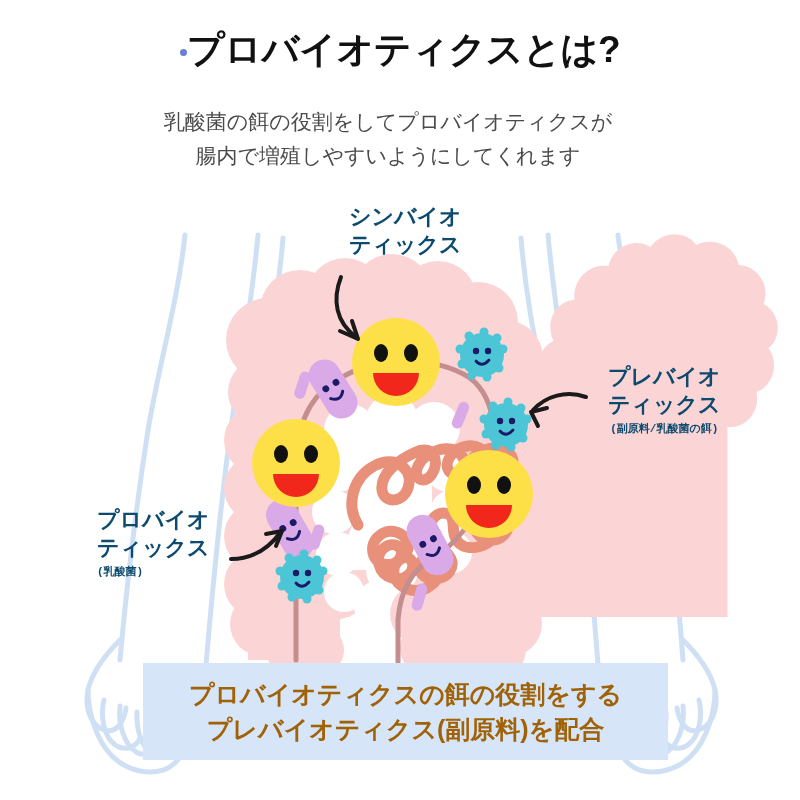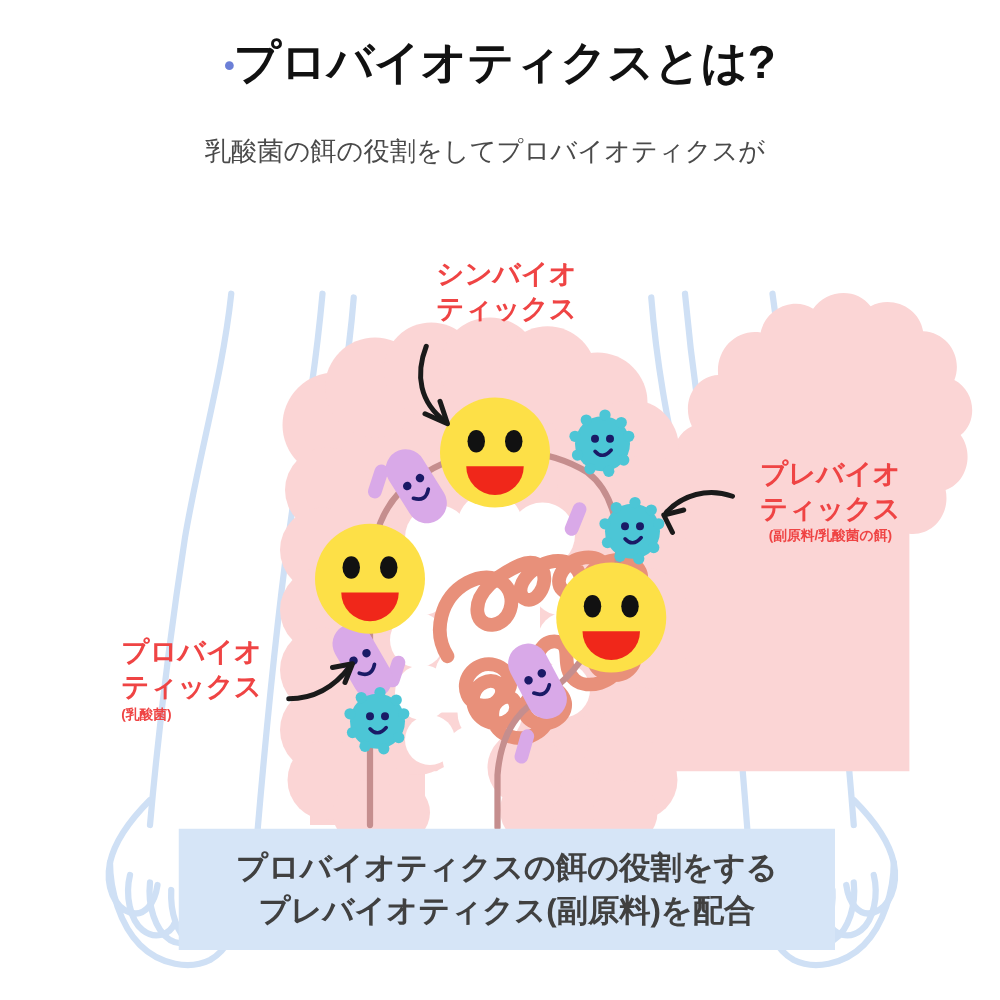--- a/index.html
+++ b/index.html
@@ -65,23 +65,24 @@
     position: absolute;
     top: 0; left: 0;
     width: 800px; height: 800px;
   }
   .stage svg { display: block; }
 
   
   .callout {
     position: absolute;
     font-weight: bold;
-    color: #ef4444;
+    color: #0c4a6e;
     line-height: 1.25;
     white-space: nowrap;
+    font-family: Liberation Mono, monospace;
   }
   .callout .big { font-size: 22px; display: block; }
   .callout .small {
     font-size: 11px;
     display: block;
     font-weight: bold;
     margin-top: 3px;
   }
   #callout-syn {
     top: 205px;
@@ -109,37 +110,38 @@
     background: #d6e5f7;
     display: flex;
     flex-direction: column;
     align-items: center;
     justify-content: center;
     gap: 2px;
   }
   .banner div {
     font-size: 25px;
     font-weight: bold;
-    color: #404040;
+    color: #a16207;
     white-space: nowrap;
     line-height: 1.3;
   }
 </style>
 </head>
 <body>
 
 <div id="root">
 
   <div class="header">
     <div class="title-row">
       <span class="title-dot"></span>
       <span class="page-title">プロバイオティクスとは?</span>
     </div>
     <div class="subtitle">
       <div>乳酸菌の餌の役割をしてプロバイオティクスが</div>
+      <div>腸内で増殖しやすいようにしてくれます</div>
     </div>
   </div>
 
   <div class="stage">
     <svg width="800" height="800" viewBox="0 0 800 800" xmlns="http://www.w3.org/2000/svg">
 
       <defs>
 
         <g id="dummy"></g>
       </defs>

